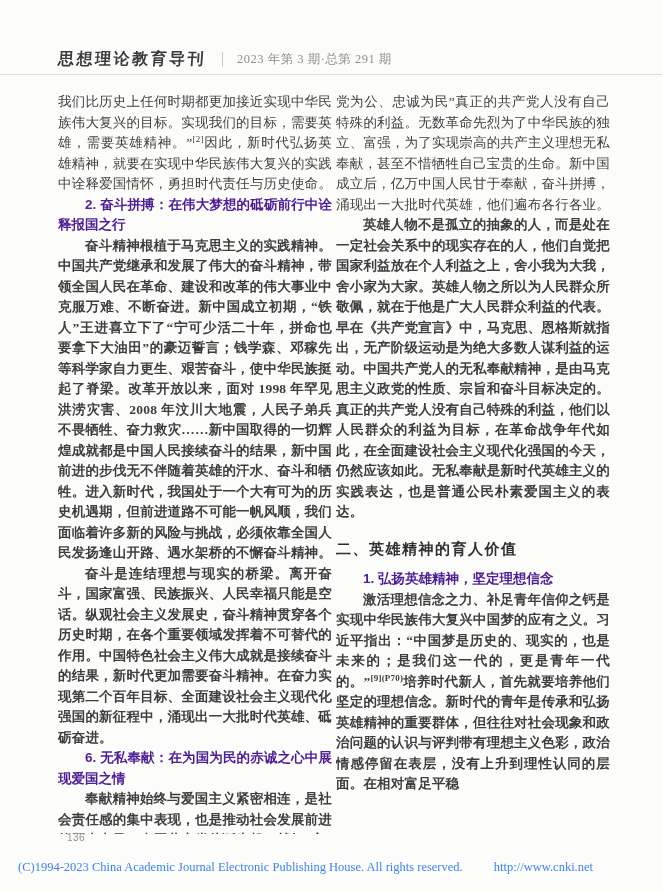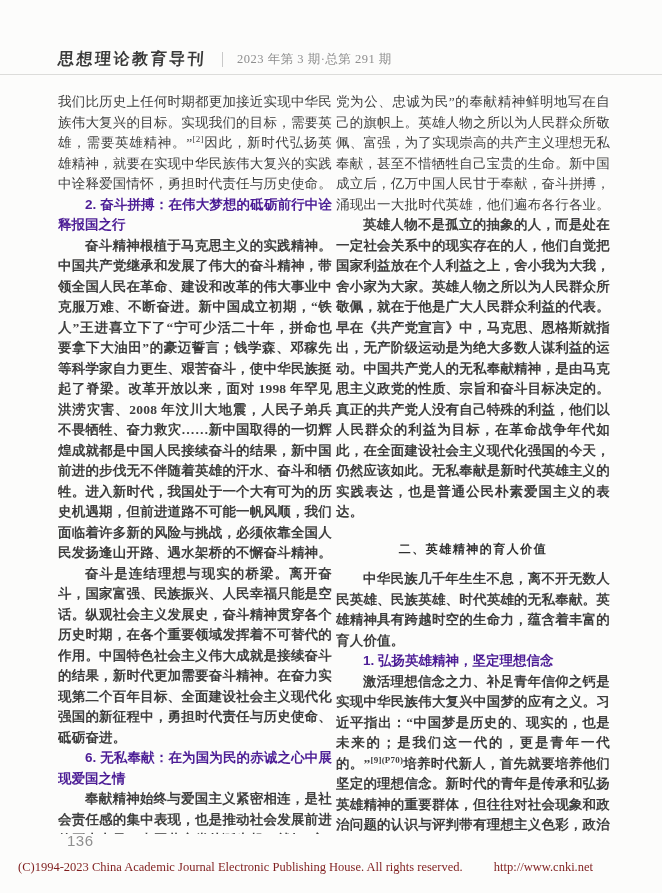--- a/index.html
+++ b/index.html
@@ -83,50 +83,49 @@
   p.body-noindent { text-indent: 0; }
   p.subhead {
     text-indent: 2em;
     font-family: "Liberation Sans", "DejaVu Sans", sans-serif;
     font-weight: 700;
     color: #4c1d95;
     letter-spacing: 0;
   }
   p.section-title {
     text-indent: 0;
-    text-align: center;
     font-family: "Liberation Sans", "DejaVu Sans", sans-serif;
     font-weight: 700;
-    font-size: 12px;
+    font-size: 15px;
     color: #2f2f2f;
     letter-spacing: 1.5px;
     margin: 16px 0 10px 0;
   }
   sup {
     font-size: 9px;
     line-height: 0;
     vertical-align: super;
   }
   
   .page-number {
     position: absolute;
     left: 67px;
     top: 832px;
     font-family: "Liberation Sans", "DejaVu Sans", sans-serif;
-    font-size: 15px;
+    font-size: 10px;
     color: #8f8f8f;
     letter-spacing: 0.5px;
   }
   .copyright-bar {
     position: absolute;
     left: 18px;
     top: 860px;
     right: 10px;
     font-size: 12.5px;
-    color: #7f1d1d;
+    color: #3b82f6;
     white-space: nowrap;
   }
   .cnki-url { margin-left: 28px; }
 </style>
 </head>
 <body>
 
 <div class="page">
 
   <header class="page-header">
@@ -135,30 +134,29 @@
     <span class="issue-info">2023 年第 3 期·总第 291 期</span>
   </header>
   <div class="header-rule"></div>
 
   <main class="columns">
 
     <section class="col">
       <p class="body-noindent">我们比历史上任何时期都更加接近实现中华民族伟大复兴的目标。实现我们的目标，需要英雄，需要英雄精神。”<sup>[2]</sup>因此，新时代弘扬英雄精神，就要在实现中华民族伟大复兴的实践中诠释爱国情怀，勇担时代责任与历史使命。</p>
       <p class="subhead">2. 奋斗拼搏：在伟大梦想的砥砺前行中诠释报国之行</p>
       <p class="body">奋斗精神根植于马克思主义的实践精神。中国共产党继承和发展了伟大的奋斗精神，带领全国人民在革命、建设和改革的伟大事业中克服万难、不断奋进。新中国成立初期，“铁人”王进喜立下了“宁可少活二十年，拼命也要拿下大油田”的豪迈誓言；钱学森、邓稼先等科学家自力更生、艰苦奋斗，使中华民族挺起了脊梁。改革开放以来，面对 1998 年罕见洪涝灾害、2008 年汶川大地震，人民子弟兵不畏牺牲、奋力救灾……新中国取得的一切辉煌成就都是中国人民接续奋斗的结果，新中国前进的步伐无不伴随着英雄的汗水、奋斗和牺牲。进入新时代，我国处于一个大有可为的历史机遇期，但前进道路不可能一帆风顺，我们面临着许多新的风险与挑战，必须依靠全国人民发扬逢山开路、遇水架桥的不懈奋斗精神。</p>
-      <p class="body">奋斗是连结理想与现实的桥梁。离开奋斗，国家富强、民族振兴、人民幸福只能是空话。纵观社会主义发展史，奋斗精神贯穿各个历史时期，在各个重要领域发挥着不可替代的作用。中国特色社会主义伟大成就是接续奋斗的结果，新时代更加需要奋斗精神。在奋力实现第二个百年目标、全面建设社会主义现代化强国的新征程中，勇担时代责任与历史使命、砥砺奋进。</p>
+      <p class="body">奋斗是连结理想与现实的桥梁。离开奋斗，国家富强、民族振兴、人民幸福只能是空话。纵观社会主义发展史，奋斗精神贯穿各个历史时期，在各个重要领域发挥着不可替代的作用。中国特色社会主义伟大成就是接续奋斗的结果，新时代更加需要奋斗精神。在奋力实现第二个百年目标、全面建设社会主义现代化强国的新征程中，涌现出一大批时代英雄、砥砺奋进。</p>
       <p class="subhead">6. 无私奉献：在为国为民的赤诚之心中展现爱国之情</p>
       <p class="body">奉献精神始终与爱国主义紧密相连，是社会责任感的集中表现，也是推动社会发展前进的巨大力量。中国共产党从诞生起，就把“立</p>
     </section>
 
     <section class="col">
-      <p class="body-noindent">党为公、忠诚为民”的奉献精神鲜明地写在自己的旗帜上。英雄人物之所以为人民群众所敬佩、富强，为了实现崇高的共产主义理想无私奉献，甚至不惜牺牲自己宝贵的生命。新中国成立后，亿万中国人民甘于奉献，奋斗拼搏，涌现出一大批时代英雄，他们遍布各行各业。</p>
+      <p class="body-noindent">党为公、忠诚为民”真正的共产党人没有自己特殊的利益。无数革命先烈为了中华民族的独立、富强，为了实现崇高的共产主义理想无私奉献，甚至不惜牺牲自己宝贵的生命。新中国成立后，亿万中国人民甘于奉献，奋斗拼搏，涌现出一大批时代英雄，他们遍布各行各业。</p>
       <p class="body">英雄人物不是孤立的抽象的人，而是处在一定社会关系中的现实存在的人，他们自觉把国家利益放在个人利益之上，舍小我为大我，舍小家为大家。英雄人物之所以为人民群众所敬佩，就在于他是广大人民群众利益的代表。早在《共产党宣言》中，马克思、恩格斯就指出，无产阶级运动是为绝大多数人谋利益的运动。中国共产党人的无私奉献精神，是由马克思主义政党的性质、宗旨和奋斗目标决定的。真正的共产党人没有自己特殊的利益，他们以人民群众的利益为目标，在革命战争年代如此，在全面建设社会主义现代化强国的今天，仍然应该如此。无私奉献是新时代英雄主义的实践表达，也是普通公民朴素爱国主义的表达。</p>
       <p class="section-title">二、英雄精神的育人价值</p>
-      <p class="body">中华民族几千年生生不息，离不开无数人民英雄、民族英雄、时代英雄的无私奉献。英雄精神具有跨越时空的生命力，蕴含着丰富的育人价值。</p>
       <p class="subhead">1. 弘扬英雄精神，坚定理想信念</p>
       <p class="body">激活理想信念之力、补足青年信仰之钙是实现中华民族伟大复兴中国梦的应有之义。习近平指出：“中国梦是历史的、现实的，也是未来的；是我们这一代的，更是青年一代的。”<sup>[9](P70)</sup>培养时代新人，首先就要培养他们坚定的理想信念。新时代的青年是传承和弘扬英雄精神的重要群体，但往往对社会现象和政治问题的认识与评判带有理想主义色彩，政治情感停留在表层，没有上升到理性认同的层面。在相对富足平稳</p>
     </section>
 
   </main>
 
   <div class="page-number">136</div>
 
   <footer class="copyright-bar">
     <span>(C)1994-2023 China Academic Journal Electronic Publishing House. All rights reserved.</span>

